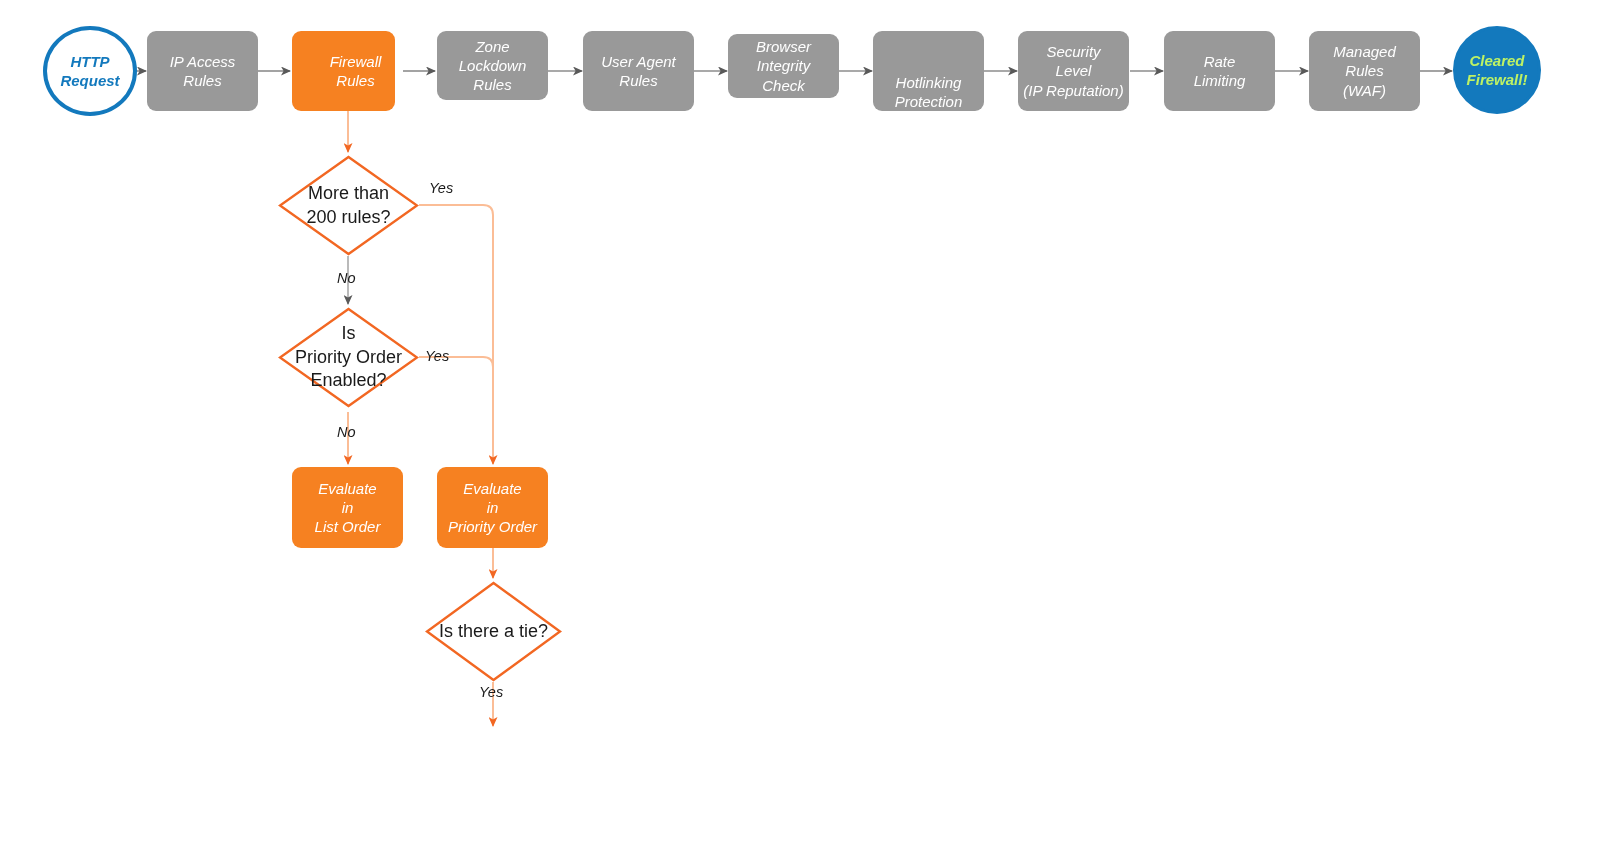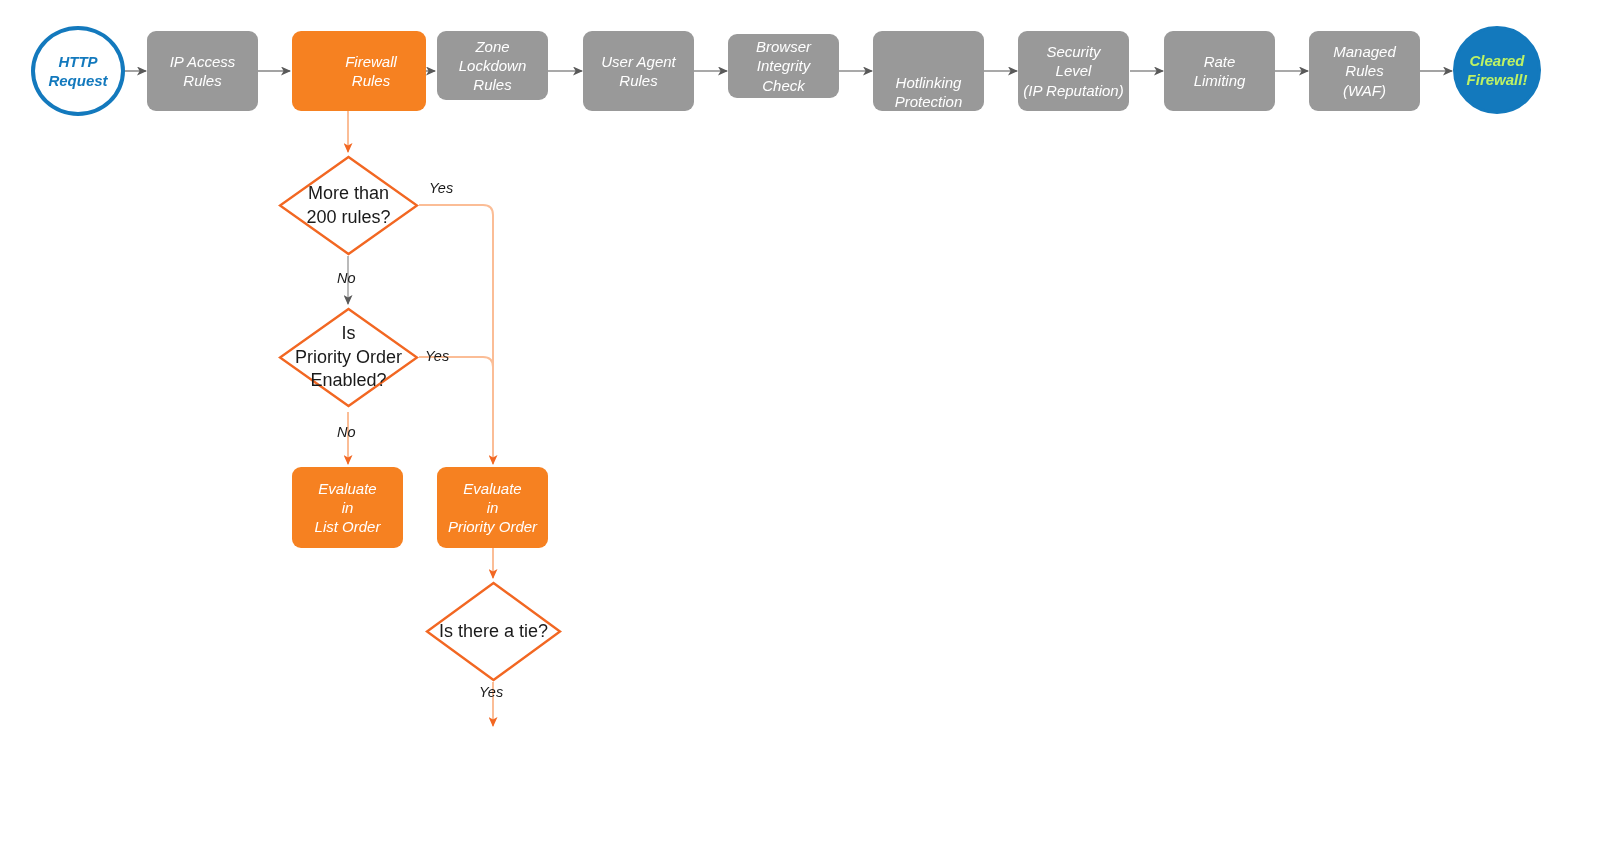--- a/index.html
+++ b/index.html
@@ -137,31 +137,31 @@
 
     <path d="M 419,205 L 483,205 Q 493,205 493,215 L 493,464" stroke="#fbbd96" stroke-width="2" fill="none" marker-end="url(#arrow-orange)"></path>
 
     <path d="M 419,357 L 483,357 Q 493,357 493,367 L 493,430" stroke="#fbbd96" stroke-width="2" fill="none"></path>
 
     <line x1="493" y1="548" x2="493" y2="578" stroke="#fbbd96" stroke-width="2" fill="none" marker-end="url(#arrow-orange)"></line>
 
     <line x1="493" y1="682" x2="493" y2="726" stroke="#fbbd96" stroke-width="2" fill="none" marker-end="url(#arrow-orange)"></line>
   </svg>
 
-  <div class="node terminator start" style="left:31px; top:26px; width:94px; height:90px;justify-content:center;">
+  <div class="node terminator start" style="left:43px; top:26px; width:94px; height:90px;justify-content:center;">
     <span>HTTP
 Request</span>
   </div>
 
   <div class="node proc gray" style="left:147px; top:31px; width:111px; height:80px;">
     <span>IP Access
 Rules</span>
   </div>
 
-  <div class="node proc orange" style="left:292px; top:31px; width:134px; height:80px;padding-left:24px;">
+  <div class="node proc orange" style="left:292px; top:31px; width:103px; height:80px;padding-left:24px;">
     <span>Firewall
 Rules</span>
   </div>
 
   <div class="node proc gray" style="left:437px; top:31px; width:111px; height:69px;">
     <span>Zone
 Lockdown
 Rules</span>
   </div>
 

